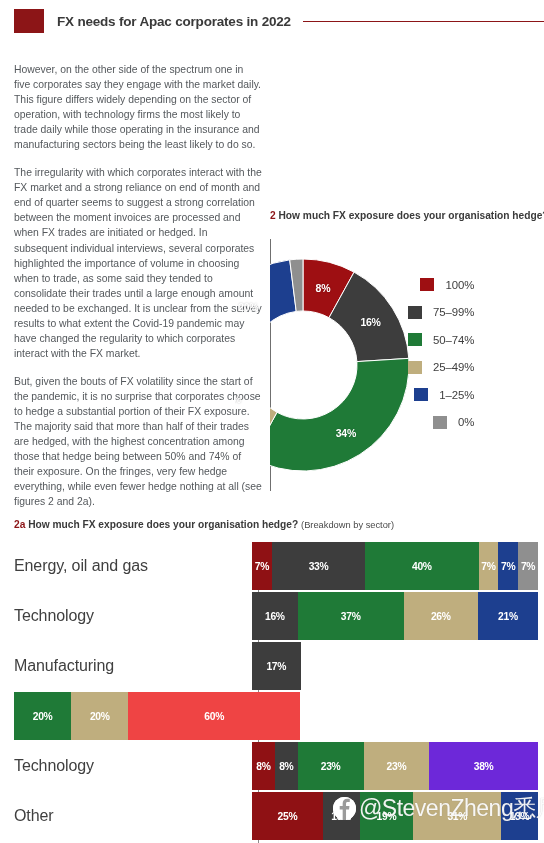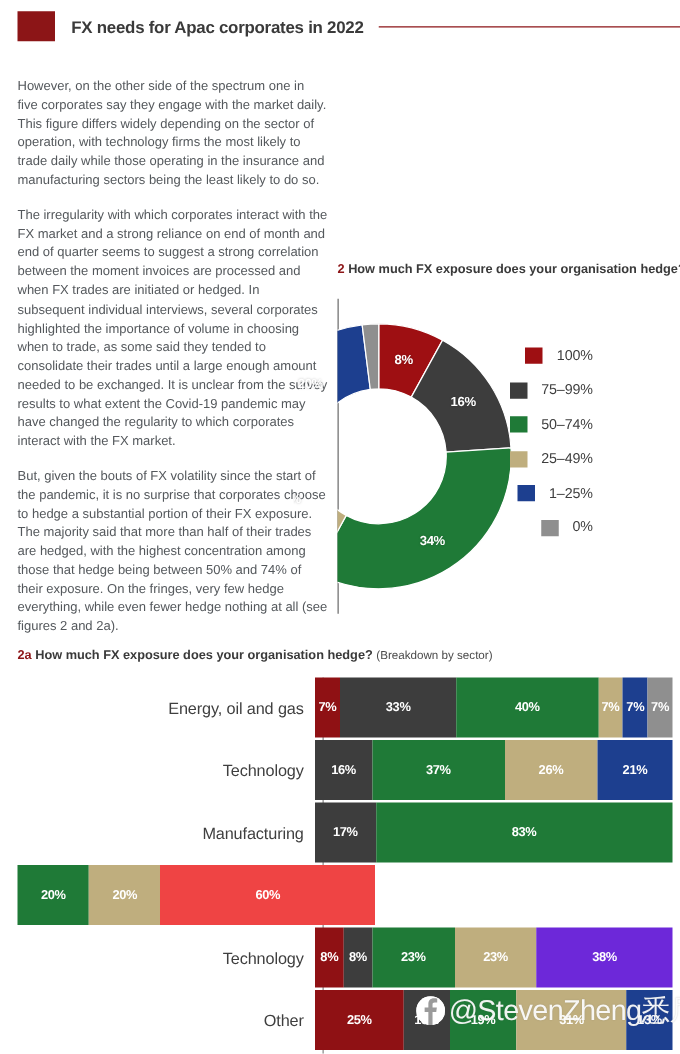--- a/index.html
+++ b/index.html
@@ -47,22 +47,22 @@
 
   
   .fig2a { position:absolute; left:14px; top:519px; width:530px; }
   .fig2a-title { font-size:10.2px; font-weight:bold; color:#3a3a3a; white-space:nowrap; }
   .fig2a-title .num { color:#8c1517; }
   .fig2a-title .sub { font-weight:normal; font-size:9.3px; color:#4a4a4a; }
   .bars { position:absolute; left:0px; top:23px; width:530px; height:301px; }
   .bar-axis { position:absolute; left:244px; top:0px; width:1.4px; height:301px; background:#8a8a8a; }
   .bar-row { position:absolute; left:0; width:530px; height:48px; display:flex; align-items:center; }
   .bar-label {
-    width:238px; text-align:right; padding-right:9px;
-    font-size:13px; color:#3f3f3f; letter-spacing:-0.1px; white-space:nowrap;
+    width:238px; text-align:left; padding-right:9px;
+    font-size:16px; color:#3f3f3f; letter-spacing:-0.1px; white-space:nowrap;
   }
   .bar-track { position:relative; height:48px; width:286px; display:flex; }
   .seg { position:relative; height:48px; display:flex; align-items:center; justify-content:center; overflow:hidden; }
   .seg span {
     color:#ffffff; font-size:10.3px; font-weight:bold; letter-spacing:-0.3px;
     white-space:nowrap;
   }
 
   
   .watermark {
@@ -203,23 +203,20 @@
               <span>21%</span>
             </div>
           </div>
         </div>
         <div class="bar-row" style="top: 100px;">
           <div class="bar-label">Manufacturing</div>
           <div class="bar-track">
             <div class="seg" style="width: 48.62px; background: rgb(61, 61, 61);">
               <span>17%</span>
             </div>
-            <div class="seg" style="width: 237.38px; background: rgb(31, 122, 55);">
-              <span>83%</span>
-            </div>
           </div>
         </div>
         <div class="bar-row" style="top: 150px;">
           <div class="bar-track">
             <div class="seg" style="width: 57.2px; background: rgb(31, 122, 55);">
               <span>20%</span>
             </div>
             <div class="seg" style="width: 57.2px; background: rgb(191, 174, 126);">
               <span>20%</span>
             </div>

